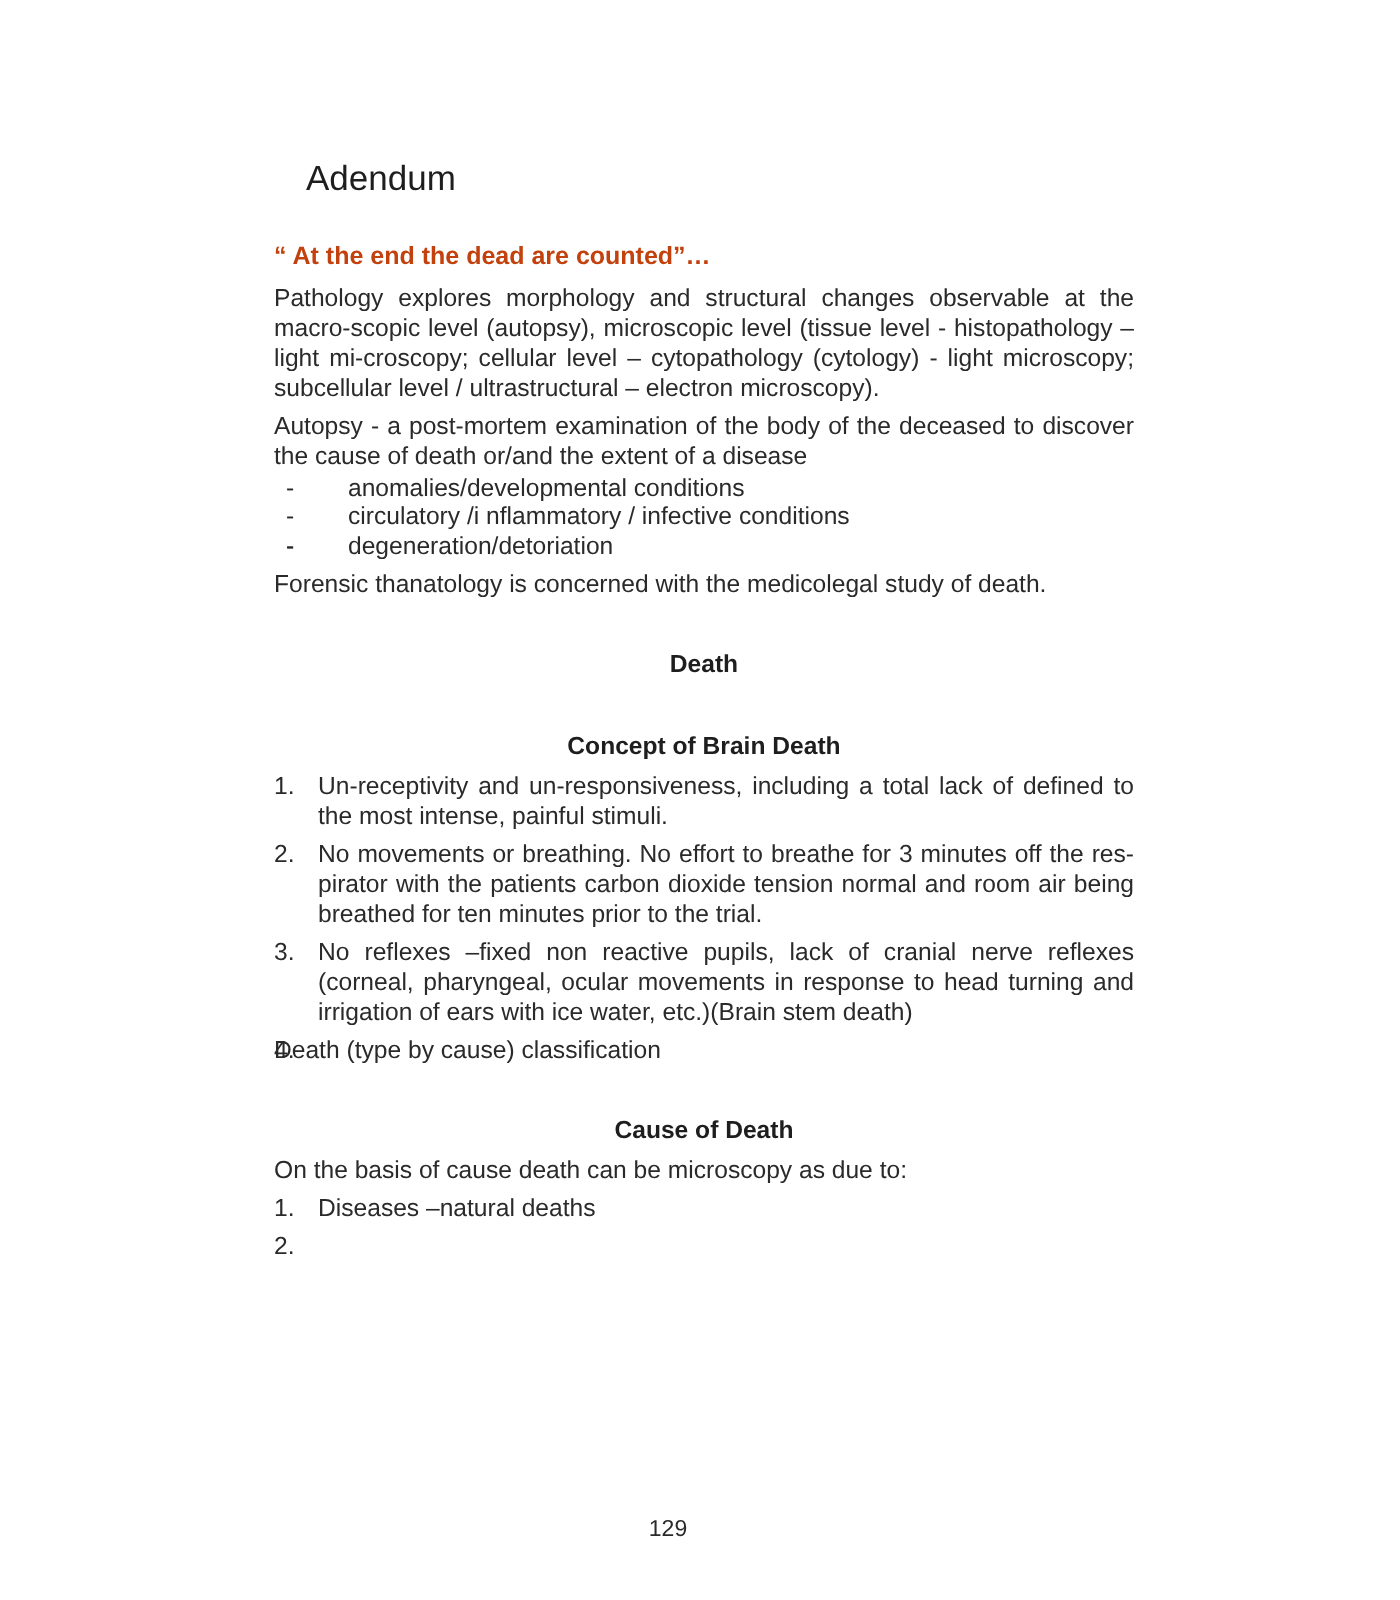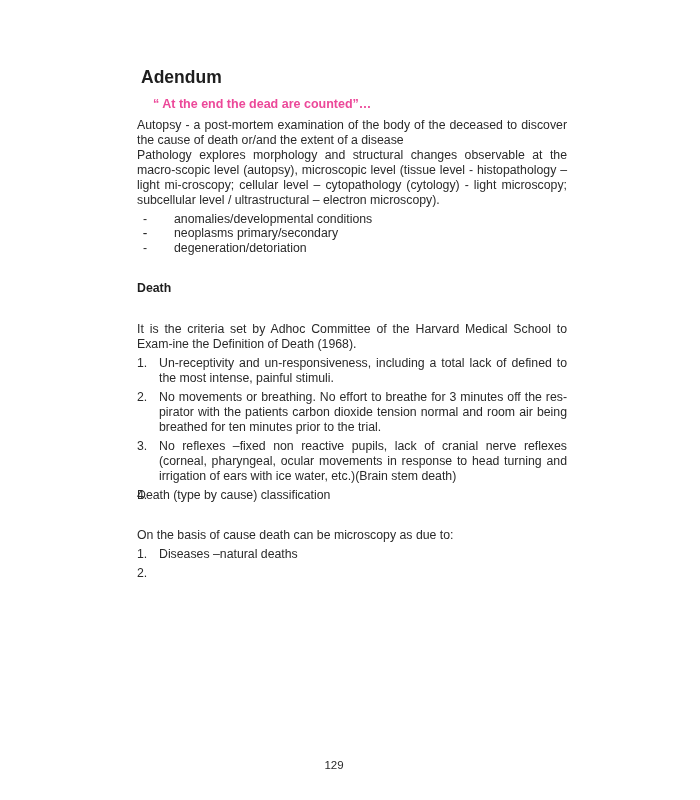--- a/index.html
+++ b/index.html
@@ -16,31 +16,31 @@
       color: #2a2a2a;
     }
     .page {
       position: absolute;
       left: 137px;
       top: 60px;
       width: 430px;
     }
     .title {
       font-size: 17.5px;
-      font-weight: bold;
+      font-weight: normal;
       color: #1e1e1e;
-      margin: 4px;
+      margin: 16px;
       line-height: 26px;
       height: 27px;
     }
     .quote {
       font-size: 12.5px;
       font-weight: bold;
-      color: #ec4899;
-      margin: 0 0 5px 16px;
+      color: #c2410c;
+      margin: 0 0 5px 0;
       line-height: 18px;
     }
     p {
       font-size: 12.3px;
       line-height: 15px;
       margin: 0 0 4px 0;
       text-align: justify;
     }
     .dash-list {
       list-style: none;
@@ -57,20 +57,21 @@
       position: absolute;
       left: 6px;
       top: 0;
     }
     h3 {
       font-size: 12.3px;
       font-weight: bold;
       color: #1e1e1e;
       margin: 0 0 5px 0;
       line-height: 15px;
+      text-align: center;
     }
     .section-gap {
       height: 21px;
     }
     .num-list {
       list-style: none;
       margin: 0;
       padding: 0;
     }
     .num-list li {
@@ -96,46 +97,48 @@
       color: #2a2a2a;
     }
   </style>
 </head>
 <body>
 
 <div class="page">
   <h1 class="title">Adendum</h1>
   <div class="quote">“ At the end the dead are counted”…</div>
 
+  <p>Pathology explores morphology and structural changes observable at the macro-scopic level (autopsy), microscopic level (tissue level - histopathology – light mi-croscopy; cellular level – cytopathology (cytology) - light microscopy; subcellular level / ultrastructural – electron microscopy).</p>
   <p style="margin-bottom:0">Autopsy - a post-mortem examination of the body of the deceased to discover the cause of death or/and the extent of a disease</p>
-  <p>Pathology explores morphology and structural changes observable at the macro-scopic level (autopsy), microscopic level (tissue level - histopathology – light mi-croscopy; cellular level – cytopathology (cytology) - light microscopy; subcellular level / ultrastructural – electron microscopy).</p>
   <ul class="dash-list">
     <li><span class="dash">-</span><span>anomalies/developmental conditions</span></li>
+    <li><span class="dash">-</span><span>circulatory /i nflammatory / infective conditions</span></li>
     <li><span class="dash">-</span></li>
-    <li><span class="dash">-</span><span>neoplasms primary/secondary</span></li>
     <li><span class="dash">-</span><span>degeneration/detoriation</span></li>
   </ul>
+  <p>Forensic thanatology is concerned with the medicolegal study of death.</p>
 
   <div class="section-gap"></div>
 
   <h3>Death</h3>
 
   <div class="section-gap"></div>
 
-  <p>It is the criteria set by Adhoc Committee of the Harvard Medical School to Exam-ine the Definition of Death (1968).</p>
+  <h3>Concept of Brain Death</h3>
   <ol class="num-list">
     <li><span class="num">1.</span><span>Un-receptivity and un-responsiveness, including a total lack of defined to the most intense, painful stimuli.</span></li>
     <li><span class="num">2.</span><span>No movements or breathing. No effort to breathe for 3 minutes off the res-pirator with the patients carbon dioxide tension normal and room air being breathed for ten minutes prior to the trial.</span></li>
     <li><span class="num">3.</span><span>No reflexes –fixed non reactive pupils, lack of cranial nerve reflexes (corneal, pharyngeal, ocular movements in response to head turning and irrigation of ears with ice water, etc.)(Brain stem death)</span></li>
     <li><span class="num">4.</span></li>
   </ol>
   <p>Death (type by cause) classification</p>
 
   <div class="section-gap"></div>
 
+  <h3>Cause of Death</h3>
   <p>On the basis of cause death can be microscopy as due to:</p>
   <ol class="num-list">
     <li><span class="num">1.</span><span>Diseases –natural deaths</span></li>
     <li><span class="num">2.</span></li>
   </ol>
 </div>
 
 <div class="page-number">129</div>
 
 </body></html>

